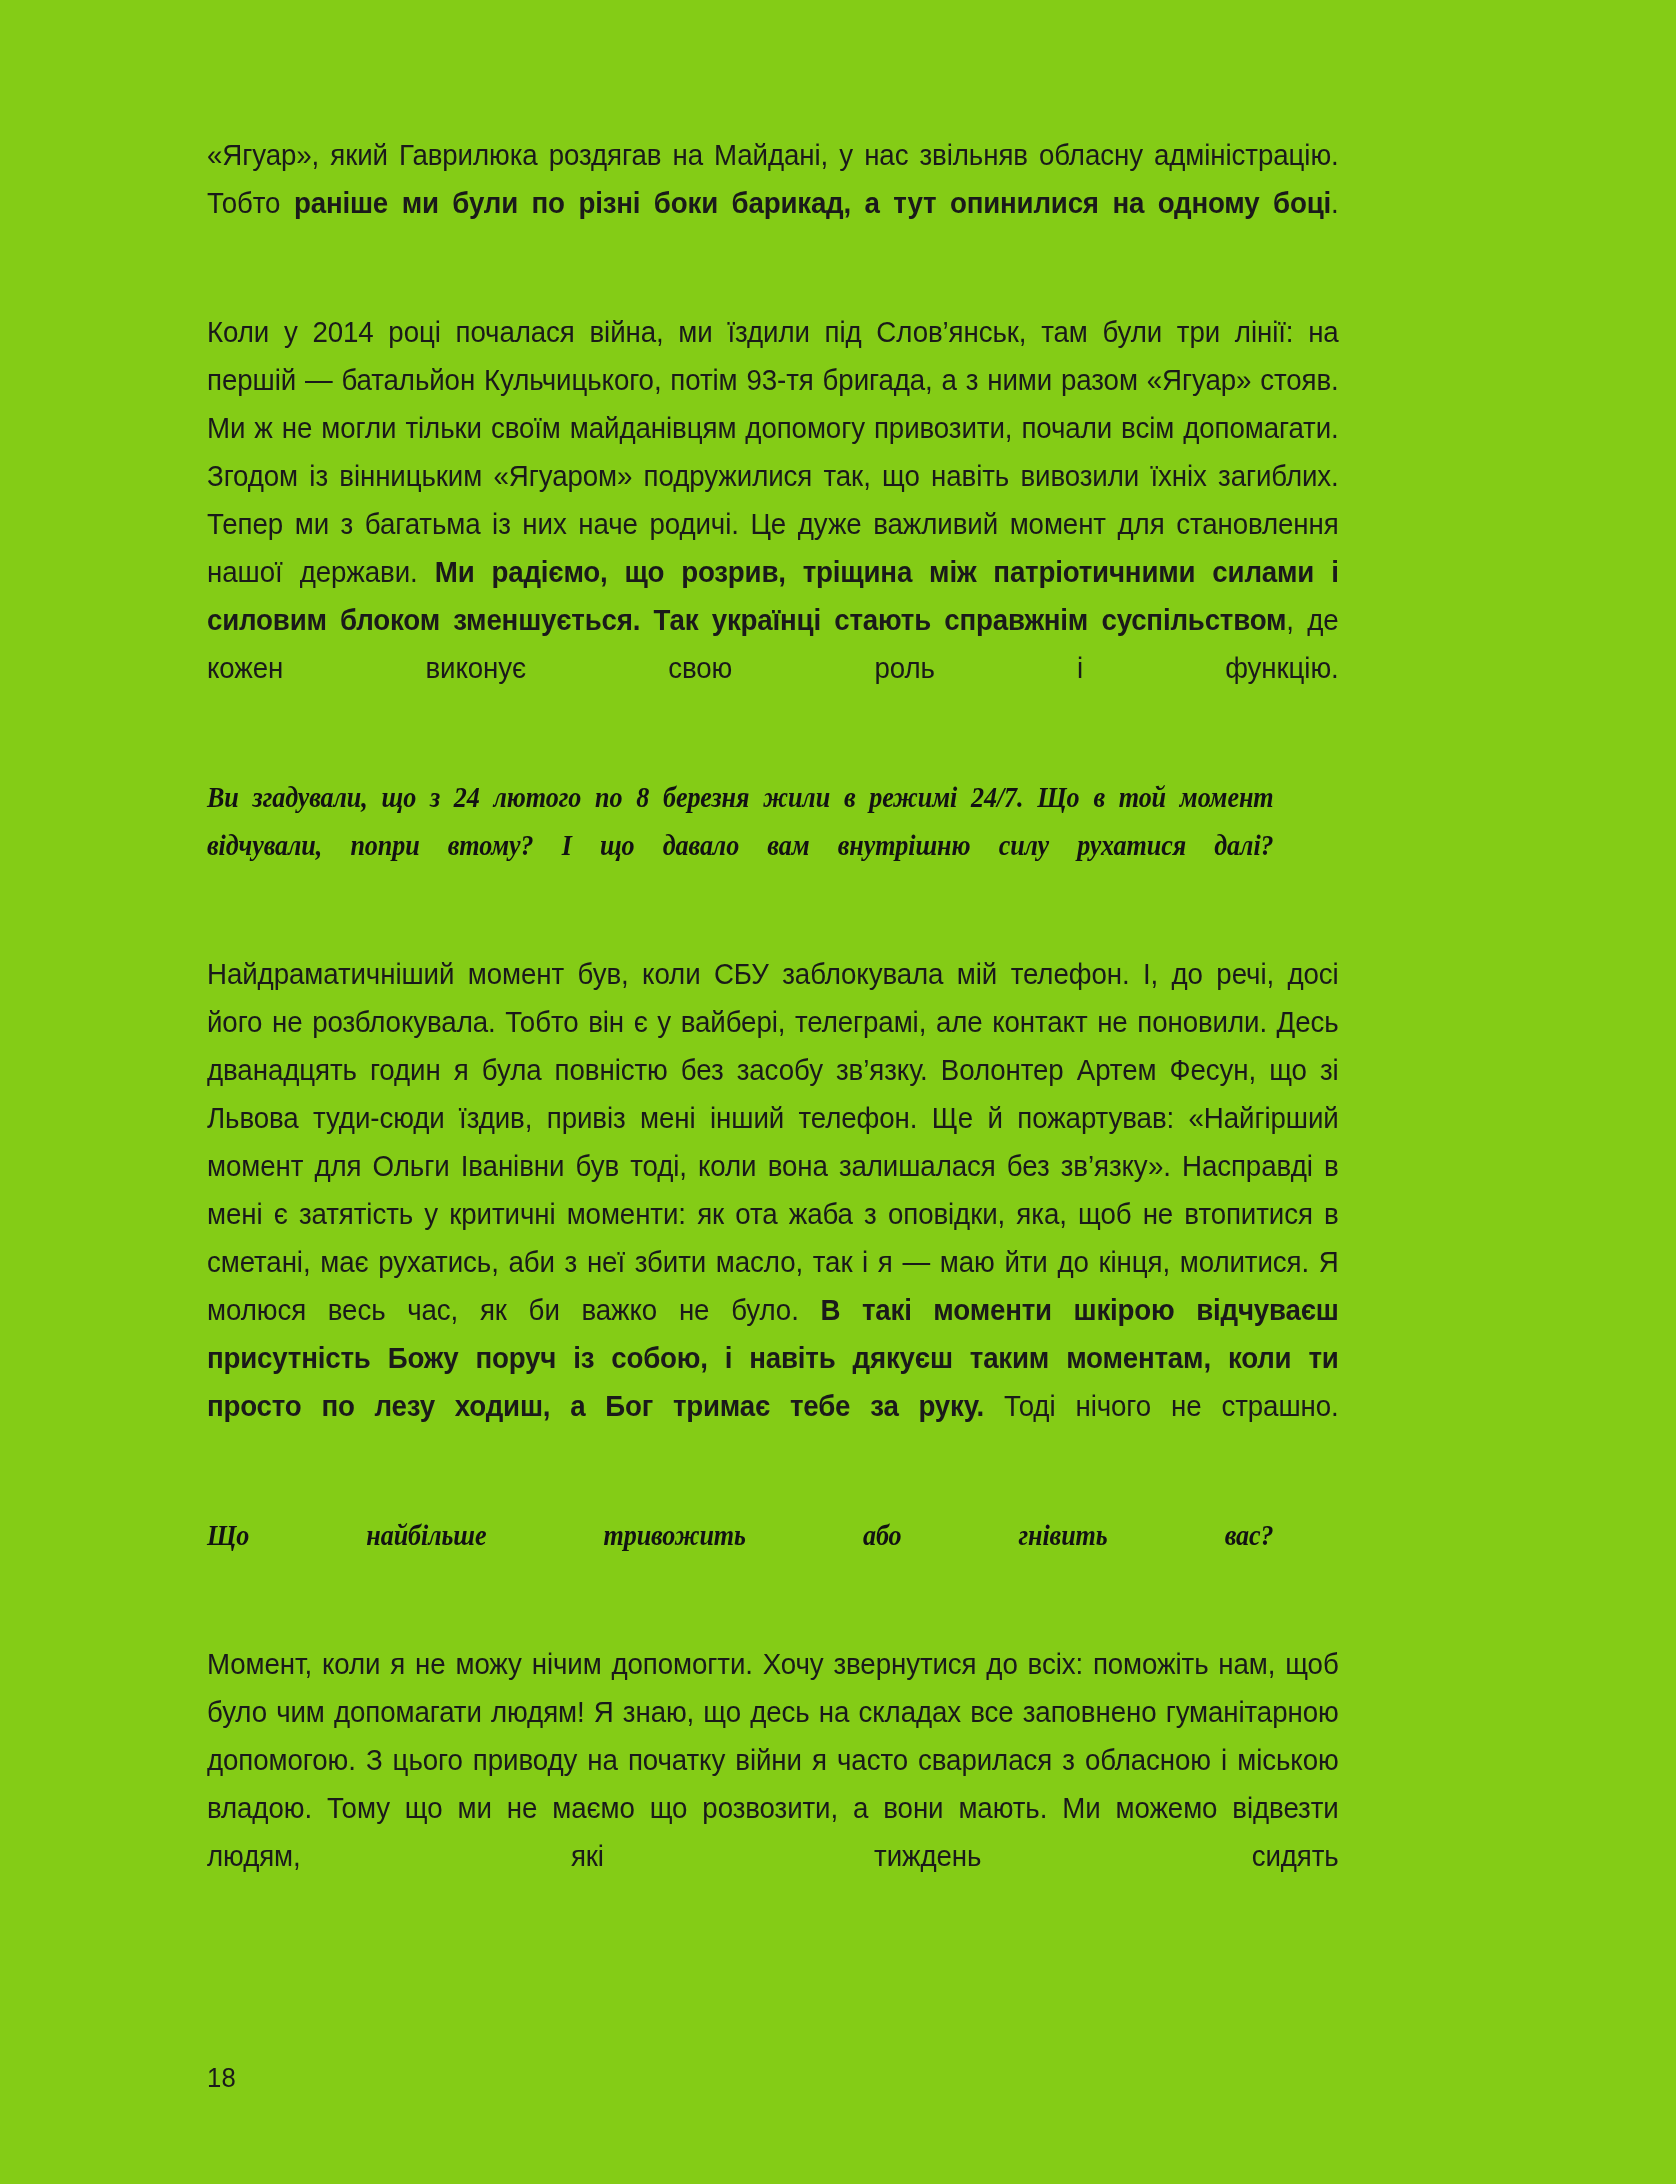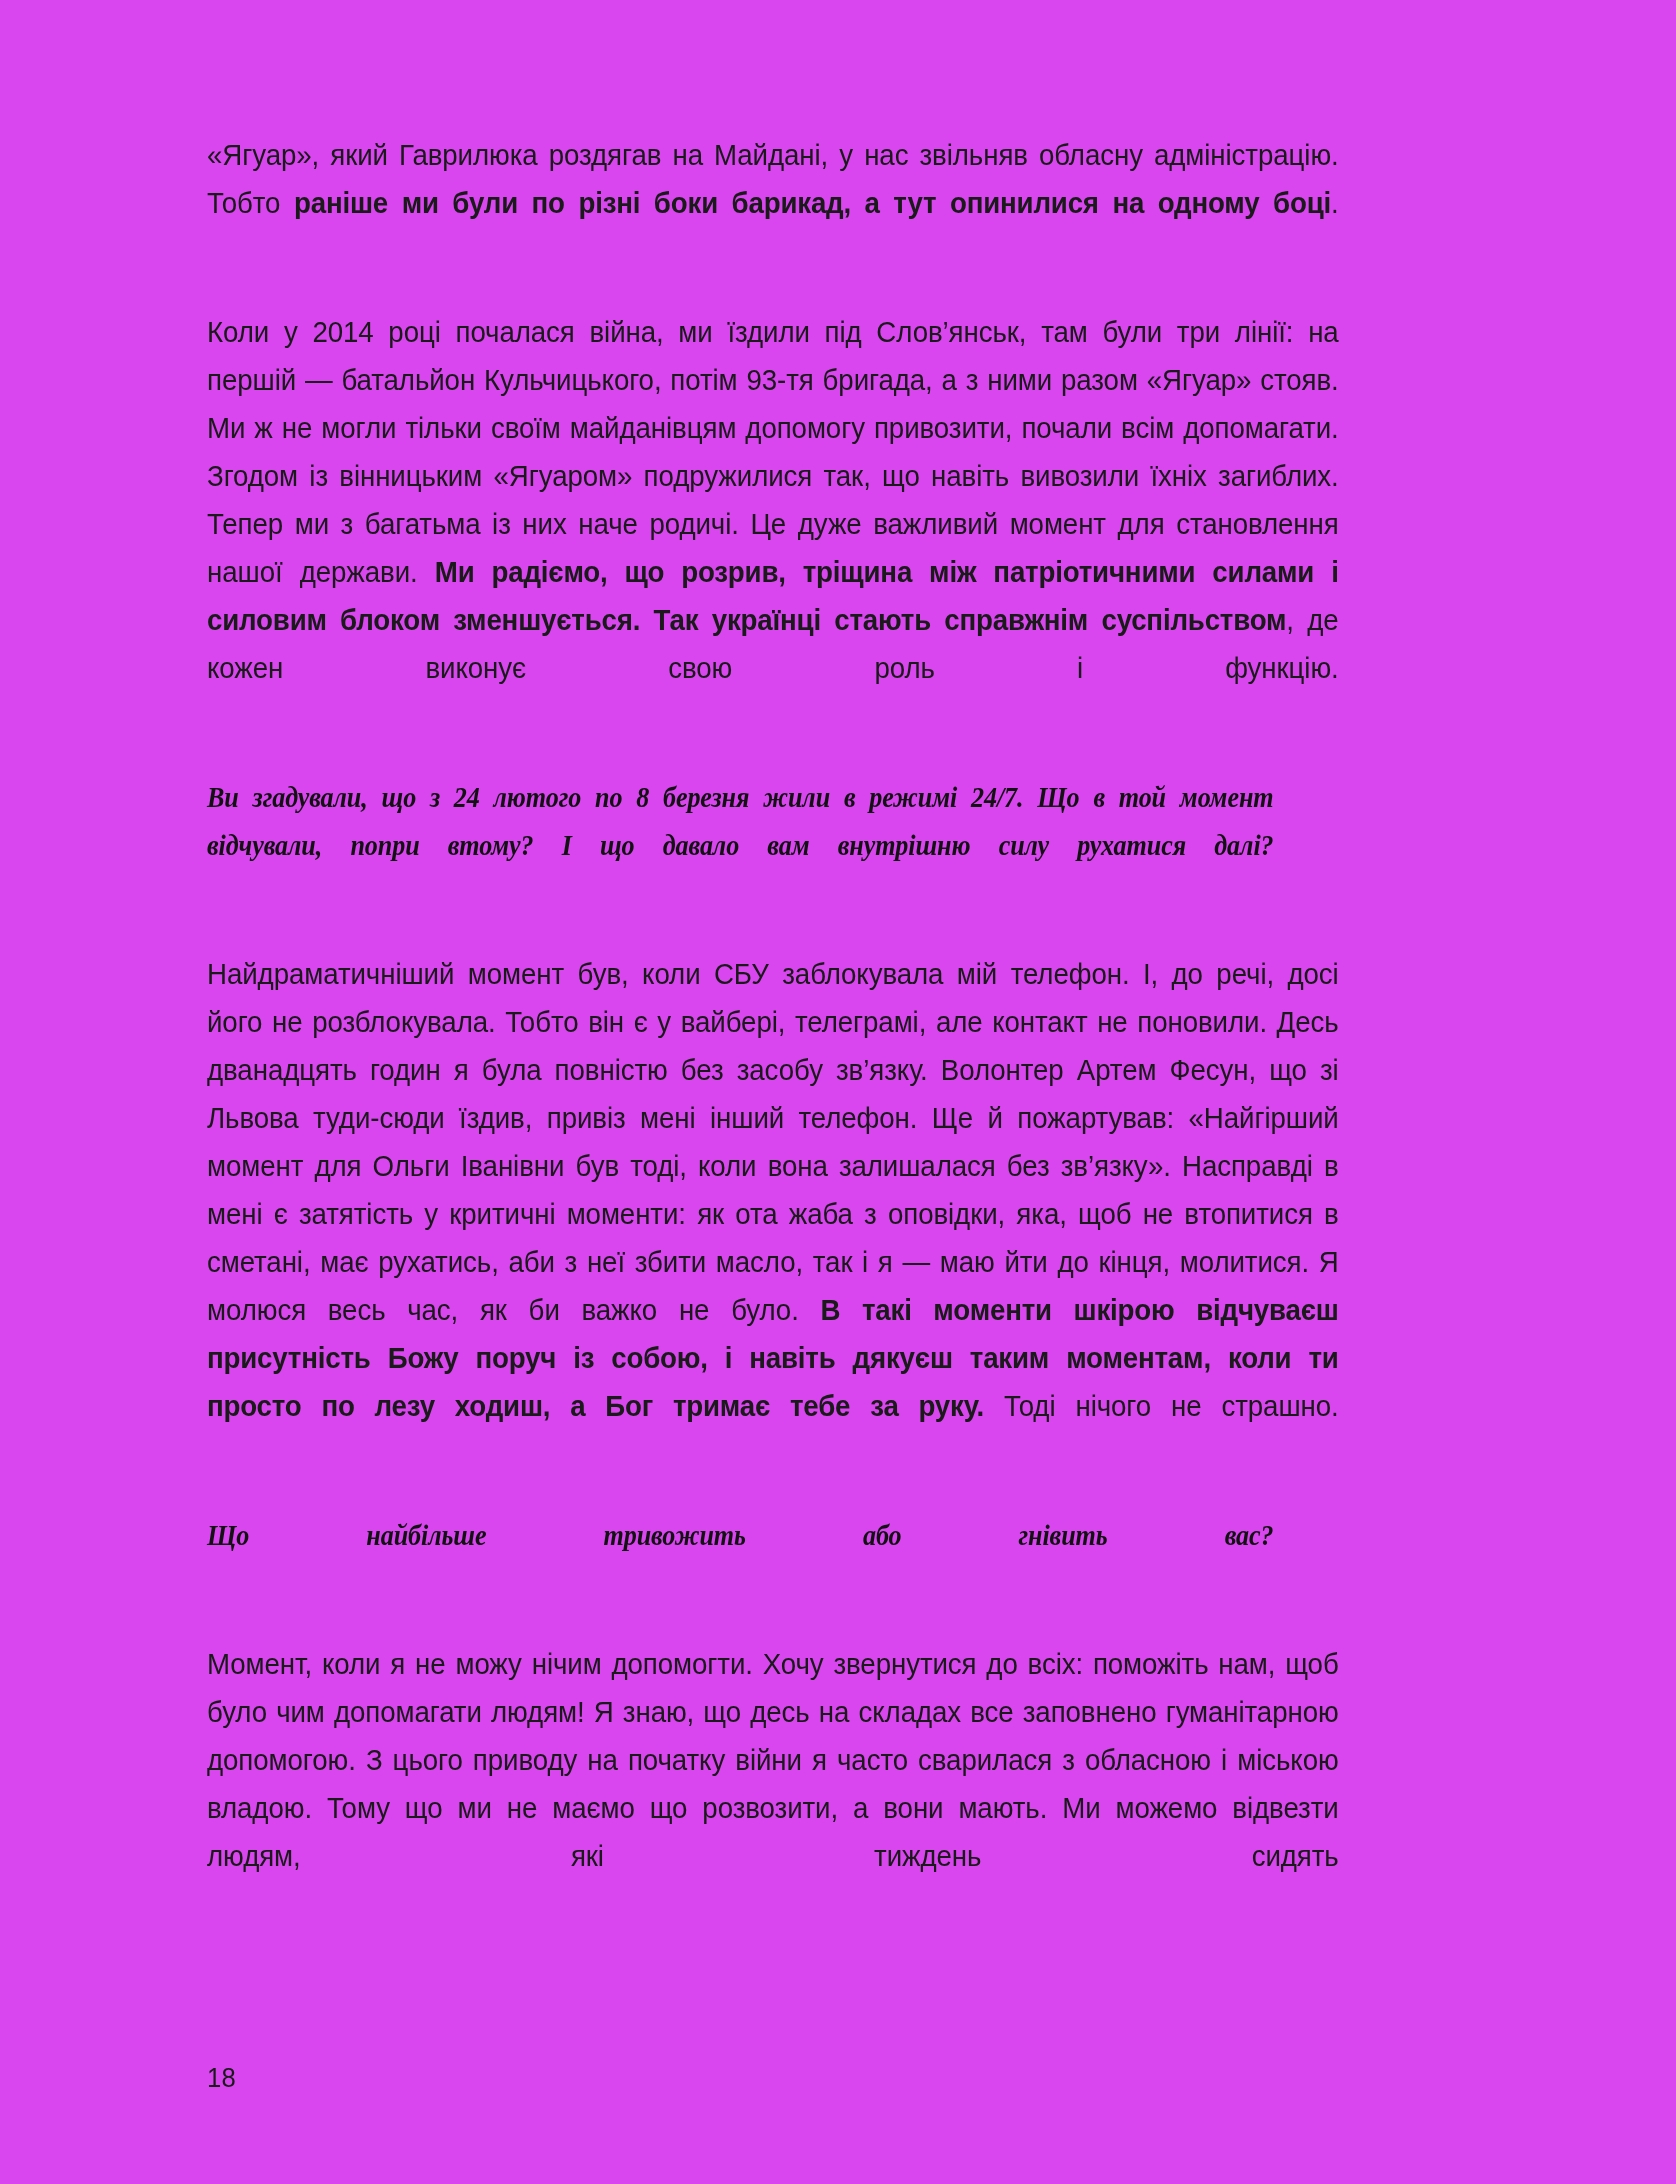--- a/index.html
+++ b/index.html
@@ -15,21 +15,21 @@
     color: #161616;
     overflow: hidden;
   }
 
   .page {
     position: absolute;
     left: 0;
     top: 0;
     width: 1677px;
     height: 2184px;
-    background: #d946ef;
+    background: #84cc16;
   }
 
   .content {
     position: absolute;
     left: 207px;
     top: 131px;
     width: 1185px;
   }
 
   

